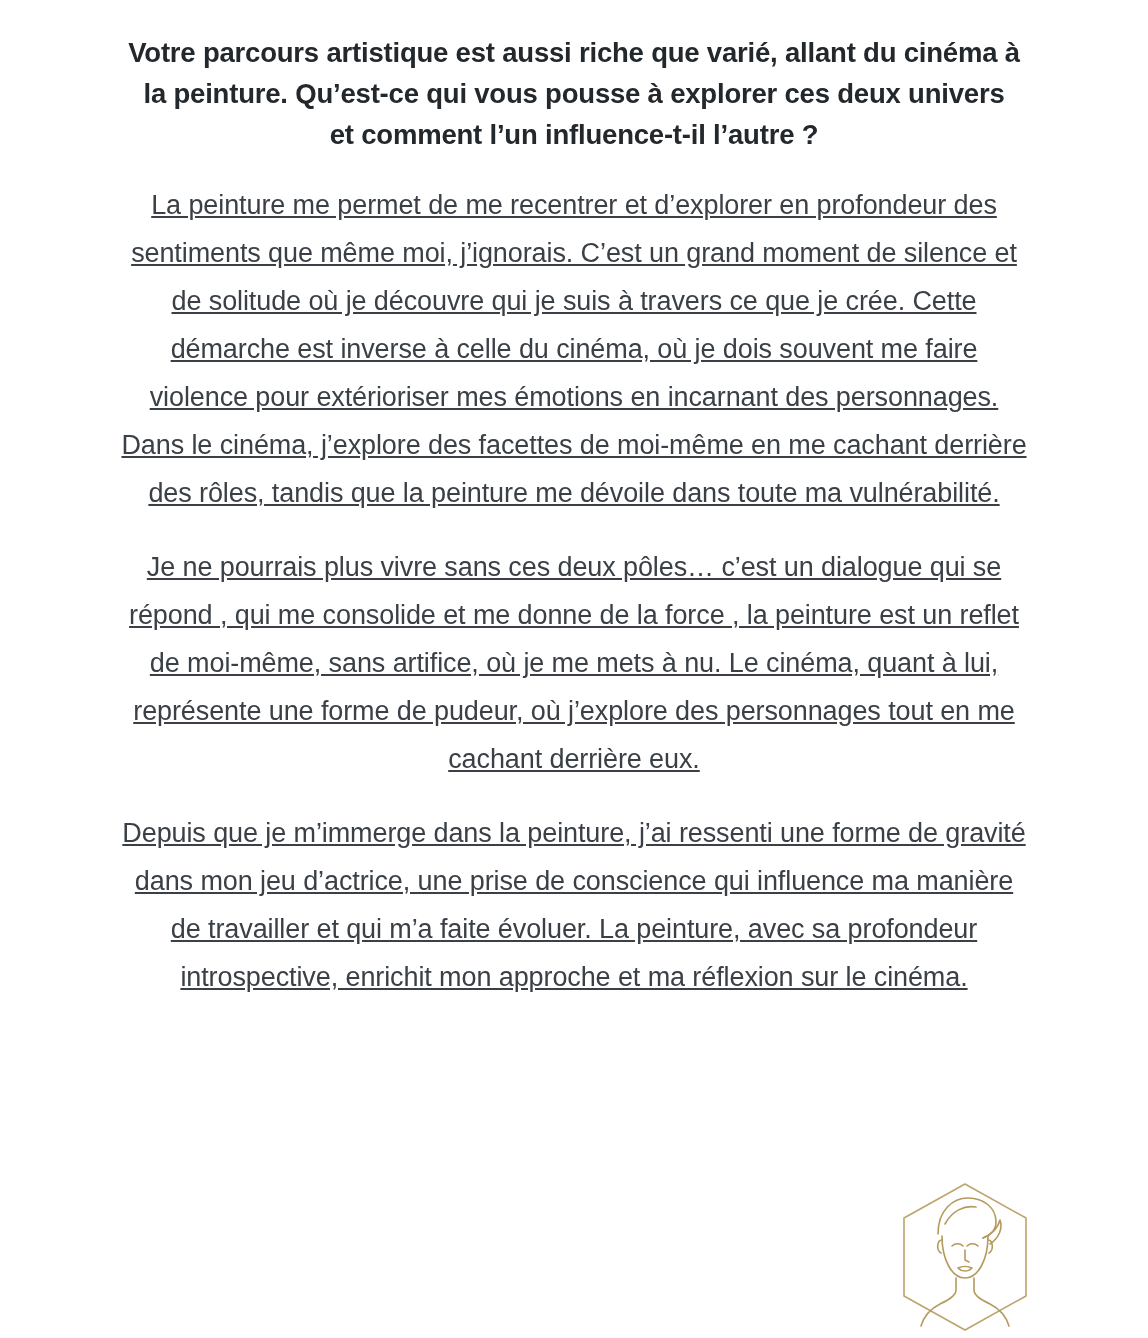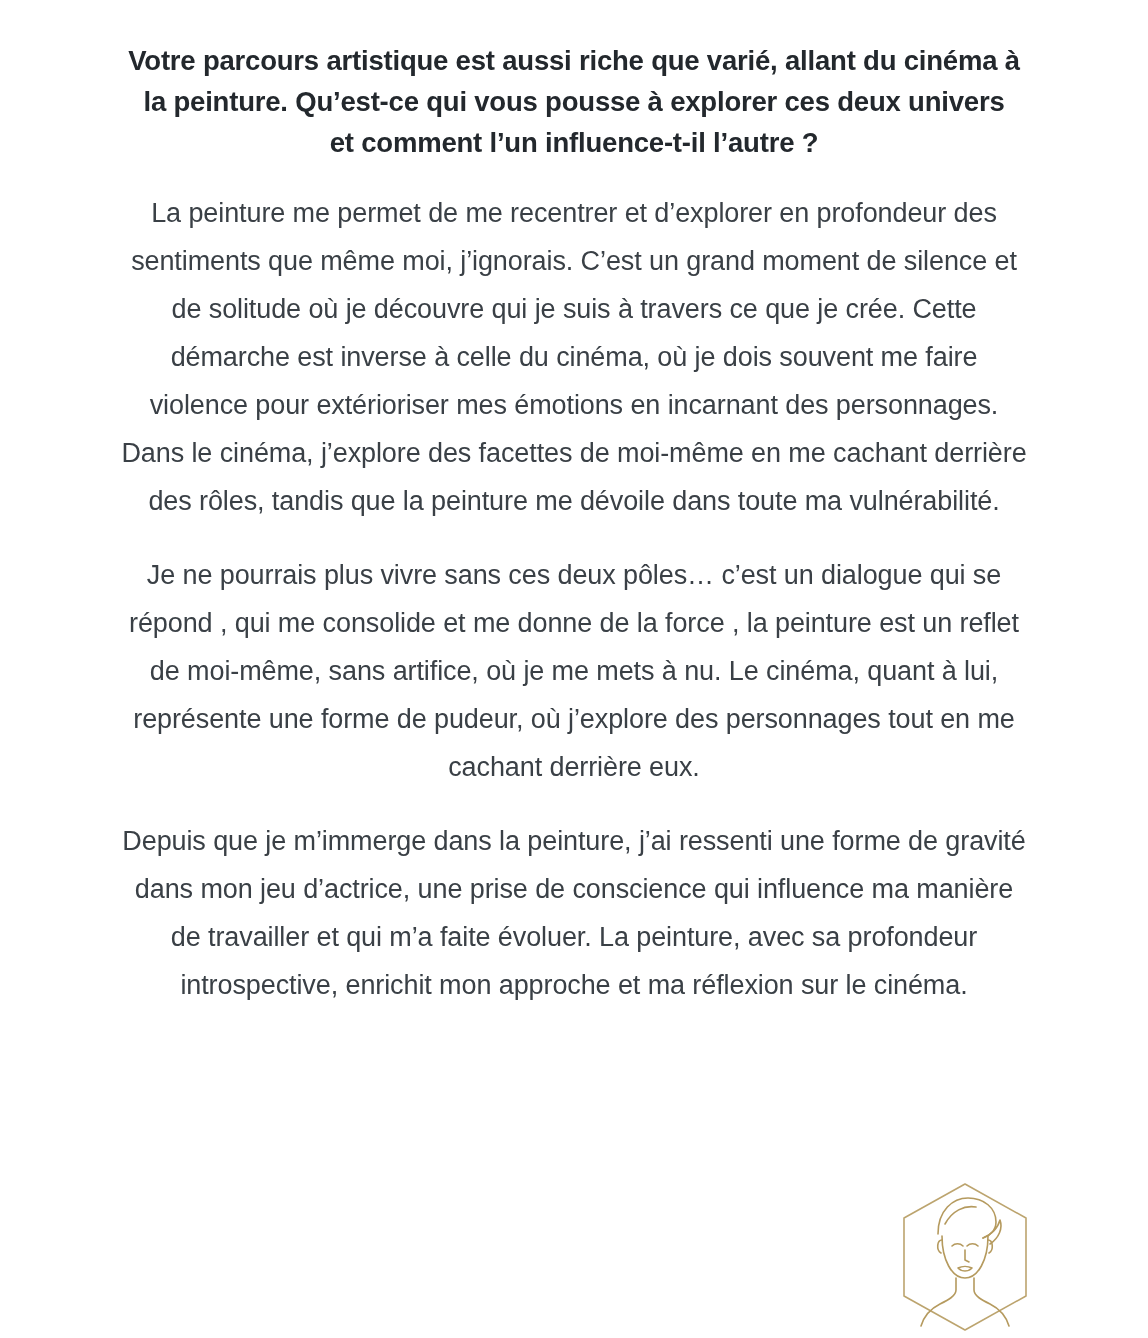--- a/index.html
+++ b/index.html
@@ -14,40 +14,41 @@
     font-family: "Liberation Sans", sans-serif;
     color: #2e3338;
     position: relative;
     overflow: hidden;
   }
   .page {
     position: relative;
     width: 1148px;
     min-height: 1338px;
     box-sizing: border-box;
-    padding: 40px 120px 0 120px;
+    padding: 32px 120px 0 120px;
   }
   .question {
     font-size: 27.5px;
     line-height: 41px;
     font-weight: bold;
     text-align: center;
     color: #23282d;
     letter-spacing: -0.2px;
     margin: 0 0 26px 0;
     padding: 0 8px;
   }
   .answer {
     font-size: 27px;
     line-height: 48px;
     text-align: center;
     color: #3a4046;
     letter-spacing: -0.1px;
     margin: 0 0 26px 0;
     font-weight: 400;
+    text-decoration: underline;
   }
   .answer:last-of-type {
     margin-bottom: 0;
   }
   .logo {
     position: absolute;
     right: 108px;
     bottom: 0;
     width: 150px;
     height: 160px;

